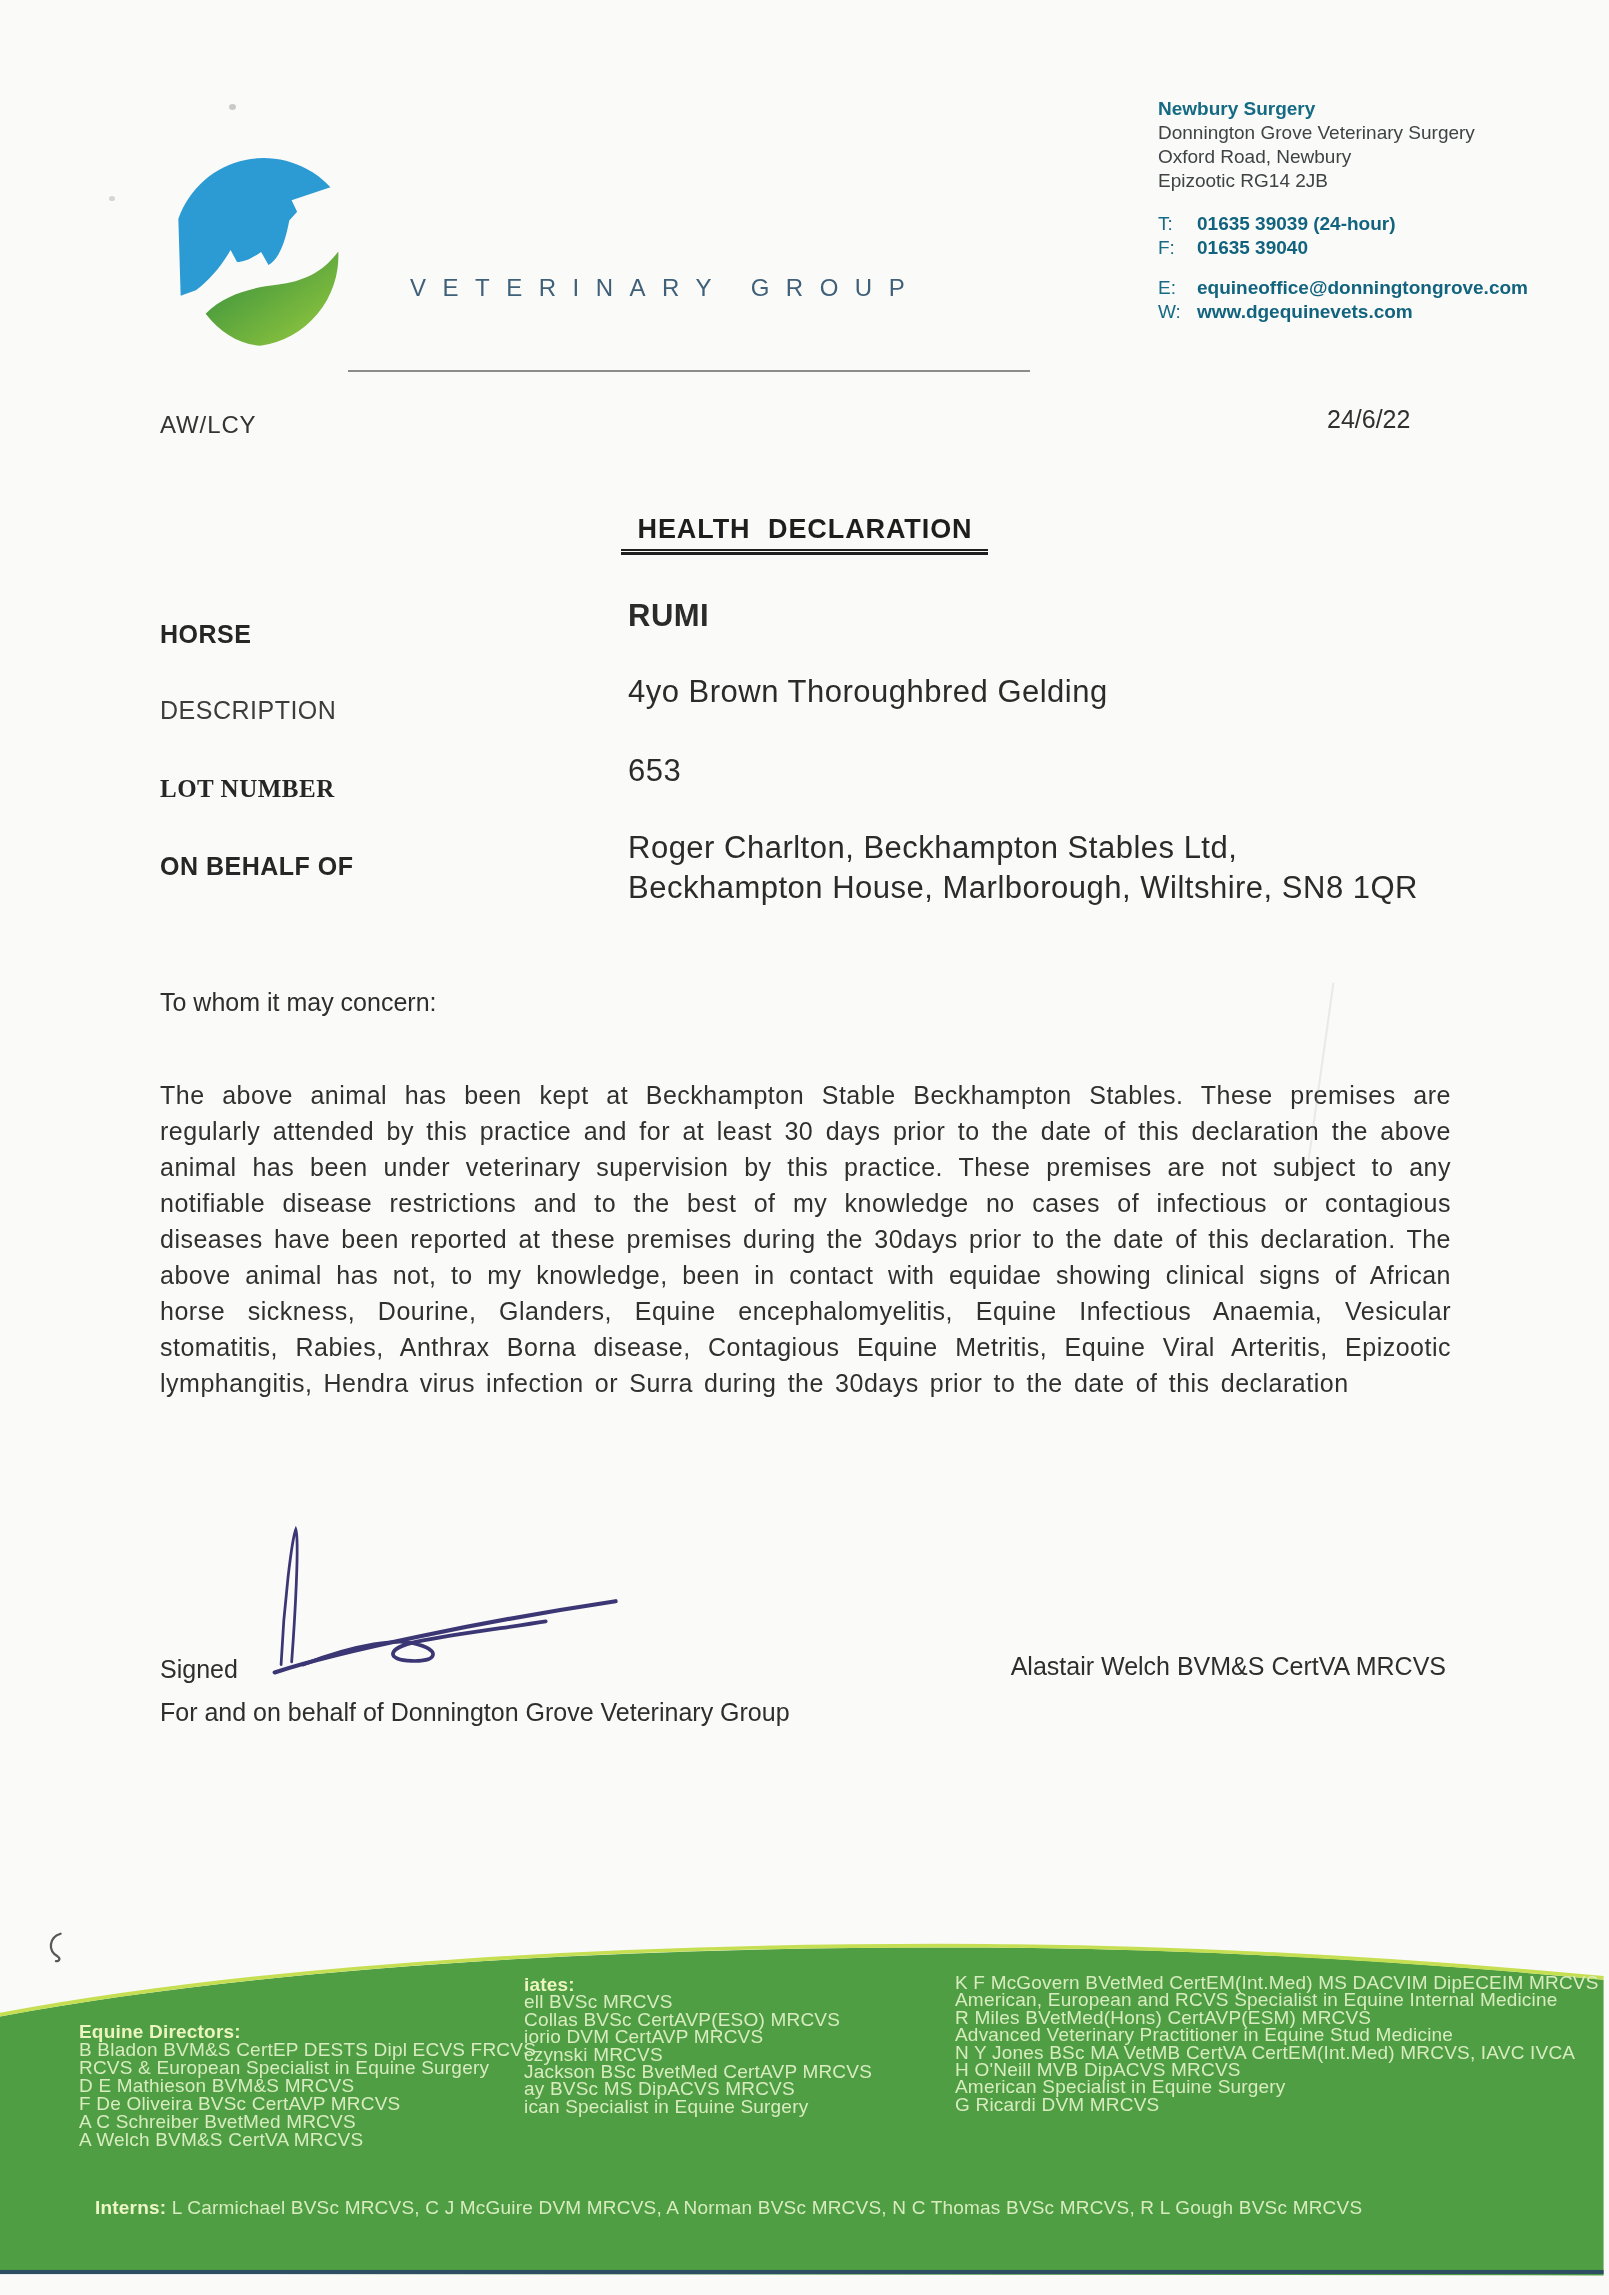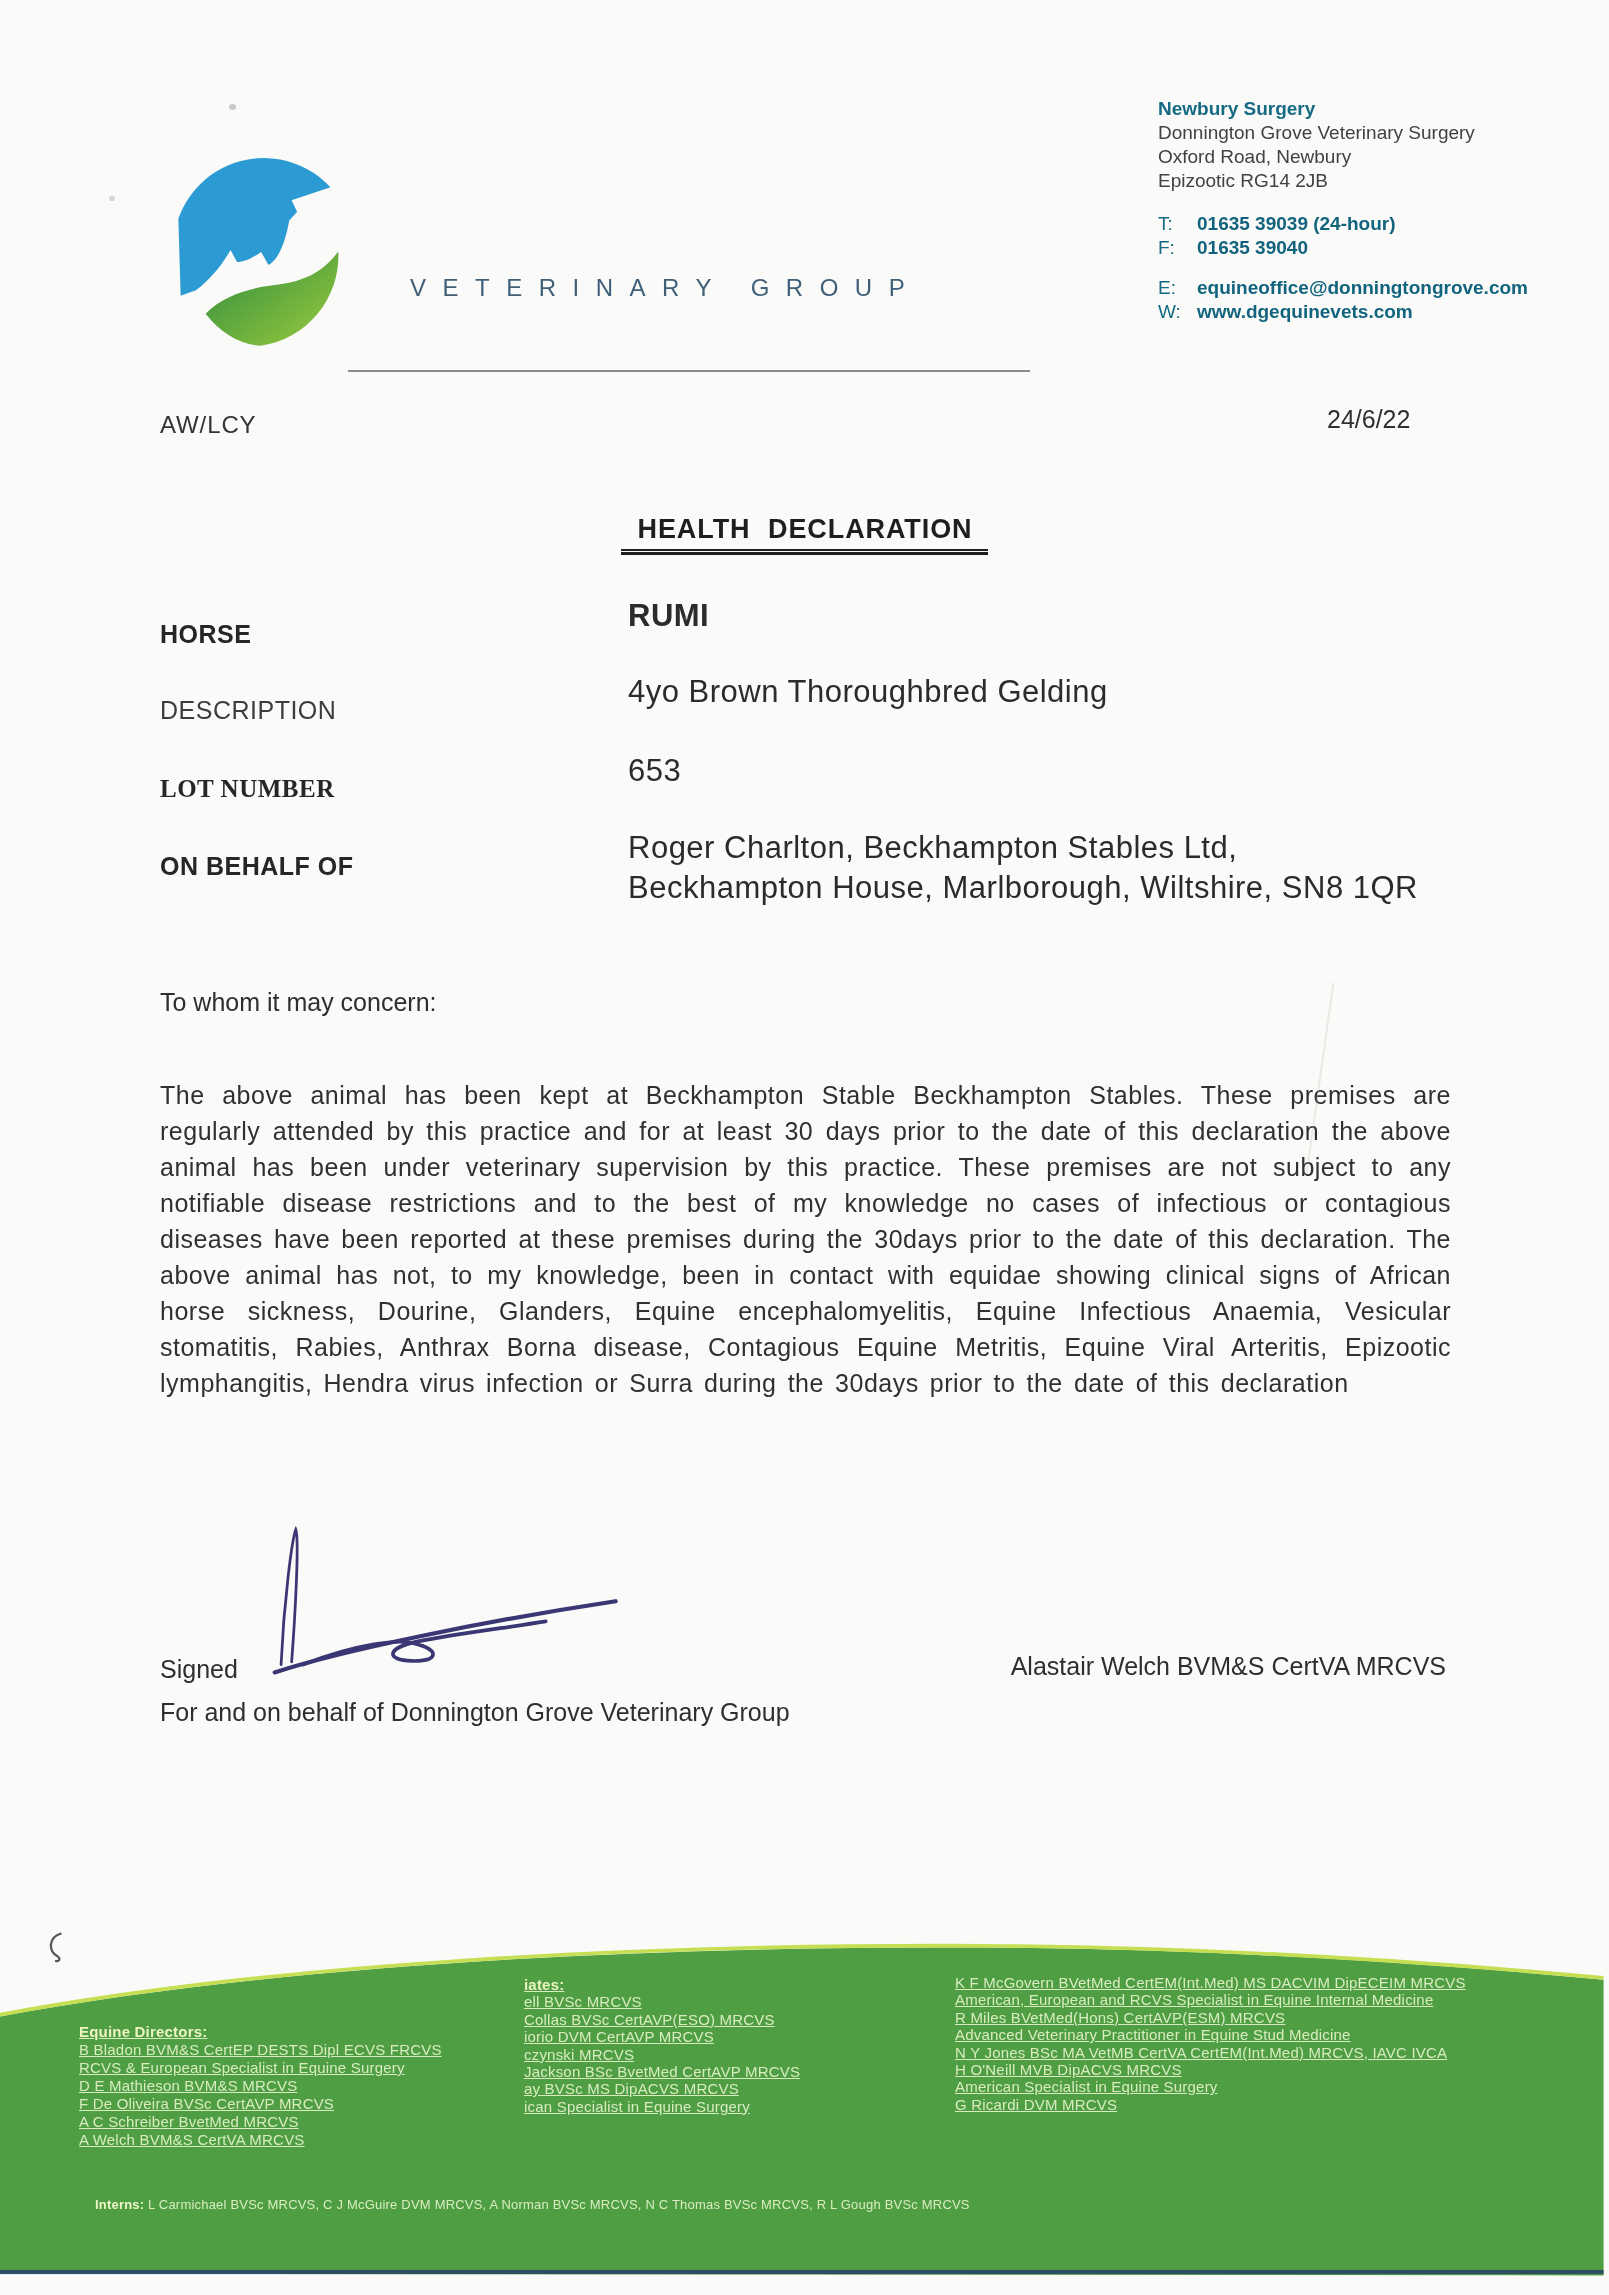--- a/index.html
+++ b/index.html
@@ -61,26 +61,26 @@
     text-align:justify; color:#303030;
   }
 
   
   .signed-label { left:160px; top:1655px; font-size:25px; color:#2e2e2e; }
   .signatory { left:872px; top:1652px; width:574px; text-align:right; font-size:25px; color:#2e2e2e; }
   .behalf { left:160px; top:1698px; font-size:25px; color:#2e2e2e; }
 
   
   .footer-svg { left:0; top:1919px; }
-  .fcol { font-size:15px; line-height:18px; color:#d8ecc0; letter-spacing:0.2px;text-decoration:underline; }
+  .fcol { font-size:19px; line-height:18px; color:#d8ecc0; letter-spacing:0.2px; }
   .fcol .fhead { font-weight:bold; color:#ecf5c0; }
   .col-directors { left:79px; top:2023px; }
   .col-associates { left:524px; top:1976px; line-height:17.4px; }
   .col-specialists { left:955px; top:1974px; line-height:17.4px; }
-  .interns { left:60px; top:2197px; font-size:13px; color:#d8ecc0; letter-spacing:0.2px;padding-left:35px; }
+  .interns { left:60px; top:2197px; font-size:19px; color:#d8ecc0; letter-spacing:0.2px;padding-left:35px; }
   .interns .fhead { font-weight:bold; color:#eef6c8; }
 
   
   .speck { border-radius:50%; background:#8f8f8f; }
   .crease {
     left:1319px; top:982px; width:1.8px; height:193px;
     background:#b9b9b4; opacity:0.25; transform:rotate(8deg);
   }
 </style>
 </head>

